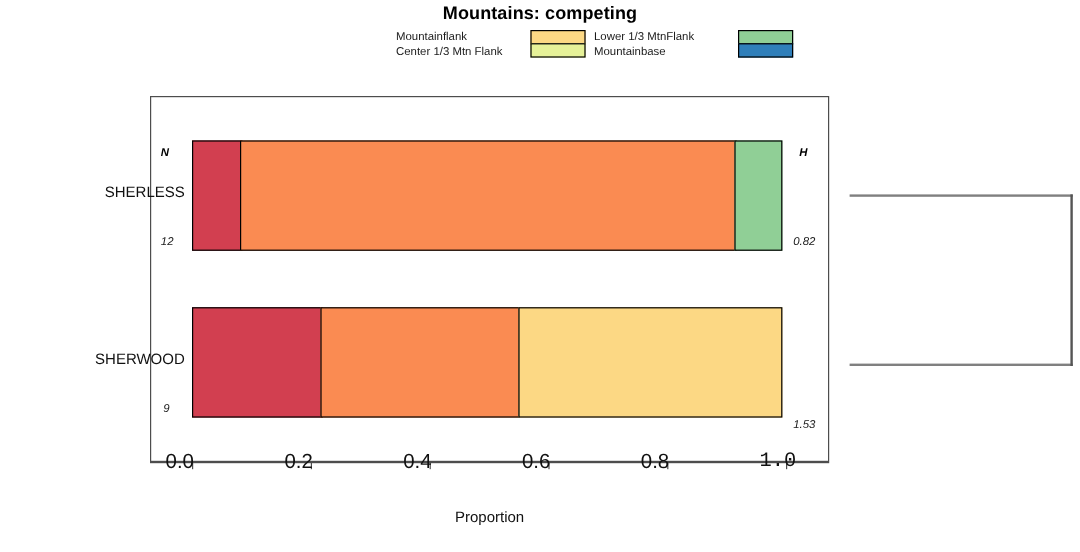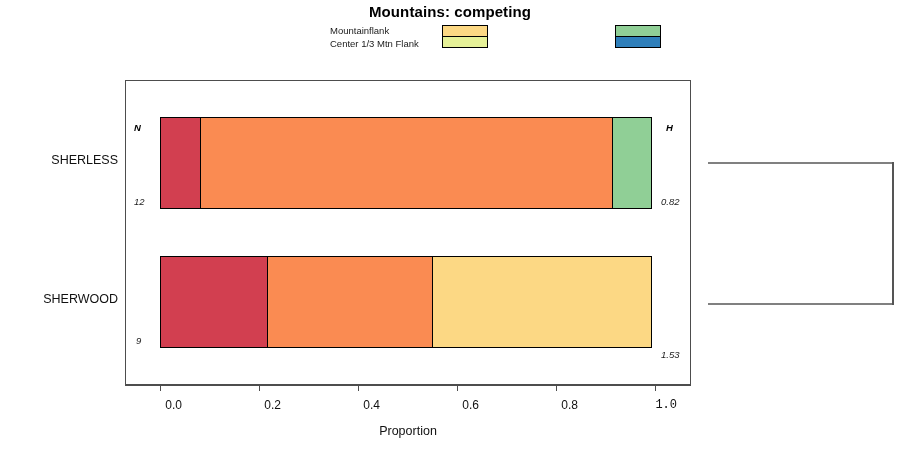--- a/index.html
+++ b/index.html
@@ -109,20 +109,21 @@
   .seg:first-child { margin-left: 0; }
 
   
   .row-label {
     position: absolute;
     left: 0;
     width: 118px;
     text-align: right;
     font-size: 12.5px;
     color: #111111;
+    padding-left: 36px;
   }
   .row-label.row0 { top: 153px; }
   .row-label.row1 { top: 292px; }
 
   
   .stat-head {
     position: absolute;
     font-size: 9.5px;
     font-weight: bold;
     font-style: italic;
@@ -153,25 +154,25 @@
   }
   .xtick {
     position: absolute;
     top: 385px;
     width: 1px;
     height: 6px;
     background: #4d4d4d;
   }
   .xtick-label {
     position: absolute;
-    top: 398px;
+    top: 375px;
     width: 44px;
     margin-left: -22px;
-    text-align: right;
-    font-size: 12px;
+    text-align: left;
+    font-size: 17px;
     color: #111111;
   }
   .xaxis-title {
     position: absolute;
     left: 125px;
     top: 424px;
     width: 566px;
     text-align: center;
     font-size: 12.5px;
     color: #111111;
@@ -216,20 +217,24 @@
         <div class="legend-label">Mountainflank</div>
         <div class="legend-label">Center 1/3 Mtn Flank</div>
       </div>
       <div class="legend-swatches">
         <div class="swatch" style="background: rgb(252, 216, 132);"></div>
         <div class="swatch" style="background: rgb(230, 241, 152);"></div>
       </div>
     </div>
 
     <div class="legend-col c2">
+      <div class="legend-labels">
+        <div class="legend-label">Lower 1/3 MtnFlank</div>
+        <div class="legend-label">Mountainbase</div>
+      </div>
       <div class="legend-swatches">
         <div class="swatch" style="background: rgb(144, 207, 150);"></div>
         <div class="swatch" style="background: rgb(47, 127, 186);"></div>
       </div>
     </div>
 
   </div>
 
   <div class="plot-frame"></div>
 

